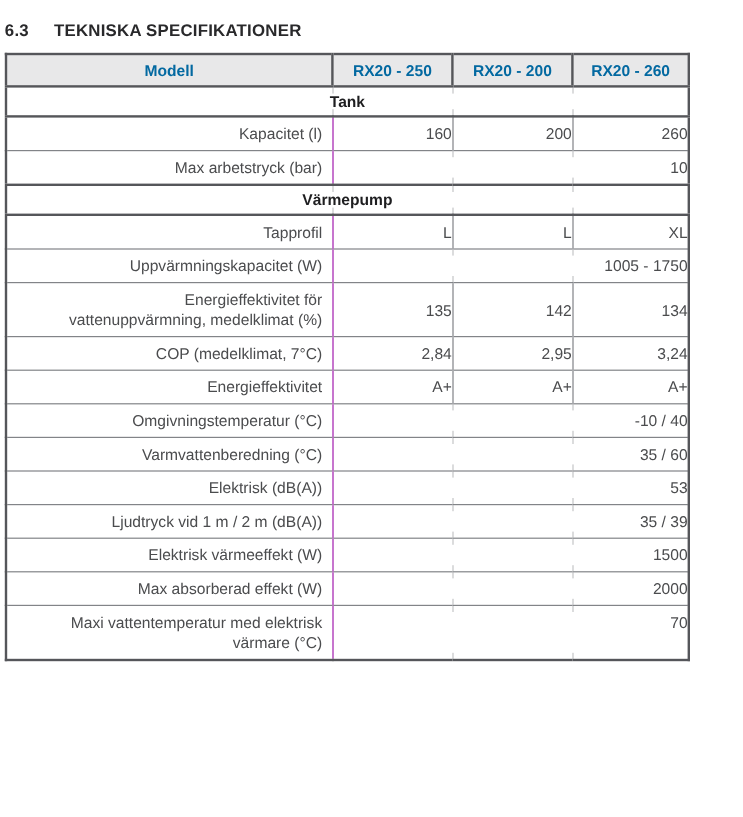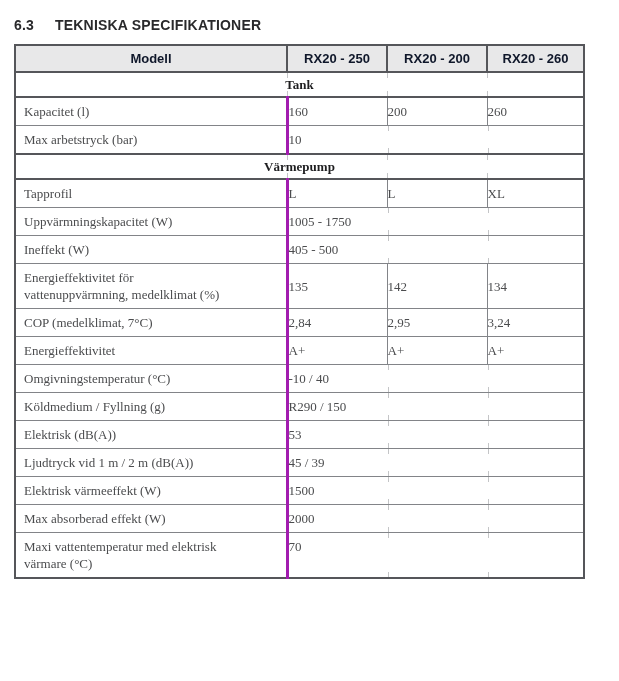--- a/index.html
+++ b/index.html
@@ -7,21 +7,21 @@
     padding: 0;
     background: #ffffff;
   }
   body {
     width: 619px;
     height: 681px;
     font-family: "Liberation Sans", sans-serif;
     overflow: hidden;
   }
   .page {
-    padding: 16px 0 0 14px;
+    padding: 16px 0 0 4px;
   }
   
   .doc-title {
     font-size: 14px;
     font-weight: bold;
     color: #29292b;
     line-height: 18px;
     margin: 0 0 10px 0;
     letter-spacing: 0.2px;
   }
@@ -38,45 +38,44 @@
   }
   col.c0 { width: 272px; }
   col.c1 { width: 100px; }
   col.c2 { width: 100px; }
   col.c3 { width: 97px;  }
 
   th {
     background: #e8e8e9;
     font-size: 13px;
     font-weight: bold;
-    color: #0f172a;
+    color: #0369a1;
     text-align: center;
     padding: 4px 2px;
     line-height: 17px;
     border-bottom: 2px solid #55565a;
     border-left: 2px solid #55565a;
   }
   th:first-child { border-left: none; }
 
   td {
     font-size: 13px;
     color: #4b4c4e;
     line-height: 17px;
     vertical-align: middle;
     border-top: 1px solid #828488;
-    font-family: Liberation Serif, serif;
   }
   .label-cell {
-    text-align: left;
+    text-align: right;
     padding: 5px 8px;
-    border-right: 3px solid #a21caf;
+    border-right: 1px solid #a21caf;
     white-space: pre-line;
   }
   .value-cell {
-    text-align: left;
+    text-align: right;
     padding: 5px 0;
     border-left: 1px solid #828488;
   }
   
   .span-cell {
     background-image:
       linear-gradient(#c4c5c7,#c4c5c7),
       linear-gradient(#c4c5c7,#c4c5c7),
       linear-gradient(#c4c5c7,#c4c5c7),
       linear-gradient(#c4c5c7,#c4c5c7);
@@ -151,24 +150,20 @@
           <td class="label-cell">Tapprofil</td>
           <td class="value-cell">L</td>
           <td class="value-cell">L</td>
           <td class="value-cell">XL</td>
         </tr>
         <tr class="data">
           <td class="label-cell">Uppvärmningskapacitet (W)</td>
           <td colspan="3" class="value-cell span-cell">1005 - 1750</td>
         </tr>
         <tr class="data">
-          <td class="label-cell">Ineffekt (W)</td>
-          <td colspan="3" class="value-cell span-cell">405 - 500</td>
-        </tr>
-        <tr class="data">
           <td class="label-cell">Energieffektivitet för
 vattenuppvärmning, medelklimat (%)</td>
           <td class="value-cell">135</td>
           <td class="value-cell">142</td>
           <td class="value-cell">134</td>
         </tr>
         <tr class="data">
           <td class="label-cell">COP (medelklimat, 7°C)</td>
           <td class="value-cell">2,84</td>
           <td class="value-cell">2,95</td>
@@ -178,30 +173,30 @@
           <td class="label-cell">Energieffektivitet</td>
           <td class="value-cell">A+</td>
           <td class="value-cell">A+</td>
           <td class="value-cell">A+</td>
         </tr>
         <tr class="data">
           <td class="label-cell">Omgivningstemperatur (°C)</td>
           <td colspan="3" class="value-cell span-cell">-10 / 40</td>
         </tr>
         <tr class="data">
-          <td class="label-cell">Köldmedium / Fyllning (g)</td>
-          <td colspan="3" class="value-cell span-cell">R290 / 150</td>
+          <td class="label-cell">Varmvattenberedning (°C)</td>
+          <td colspan="3" class="value-cell span-cell">35 / 60</td>
         </tr>
         <tr class="data">
           <td class="label-cell">Elektrisk (dB(A))</td>
           <td colspan="3" class="value-cell span-cell">53</td>
         </tr>
         <tr class="data">
           <td class="label-cell">Ljudtryck vid 1 m / 2 m (dB(A))</td>
-          <td colspan="3" class="value-cell span-cell">45 / 39</td>
+          <td colspan="3" class="value-cell span-cell">35 / 39</td>
         </tr>
         <tr class="data">
           <td class="label-cell">Elektrisk värmeeffekt (W)</td>
           <td colspan="3" class="value-cell span-cell">1500</td>
         </tr>
         <tr class="data">
           <td class="label-cell">Max absorberad effekt (W)</td>
           <td colspan="3" class="value-cell span-cell">2000</td>
         </tr>
         <tr class="data">

